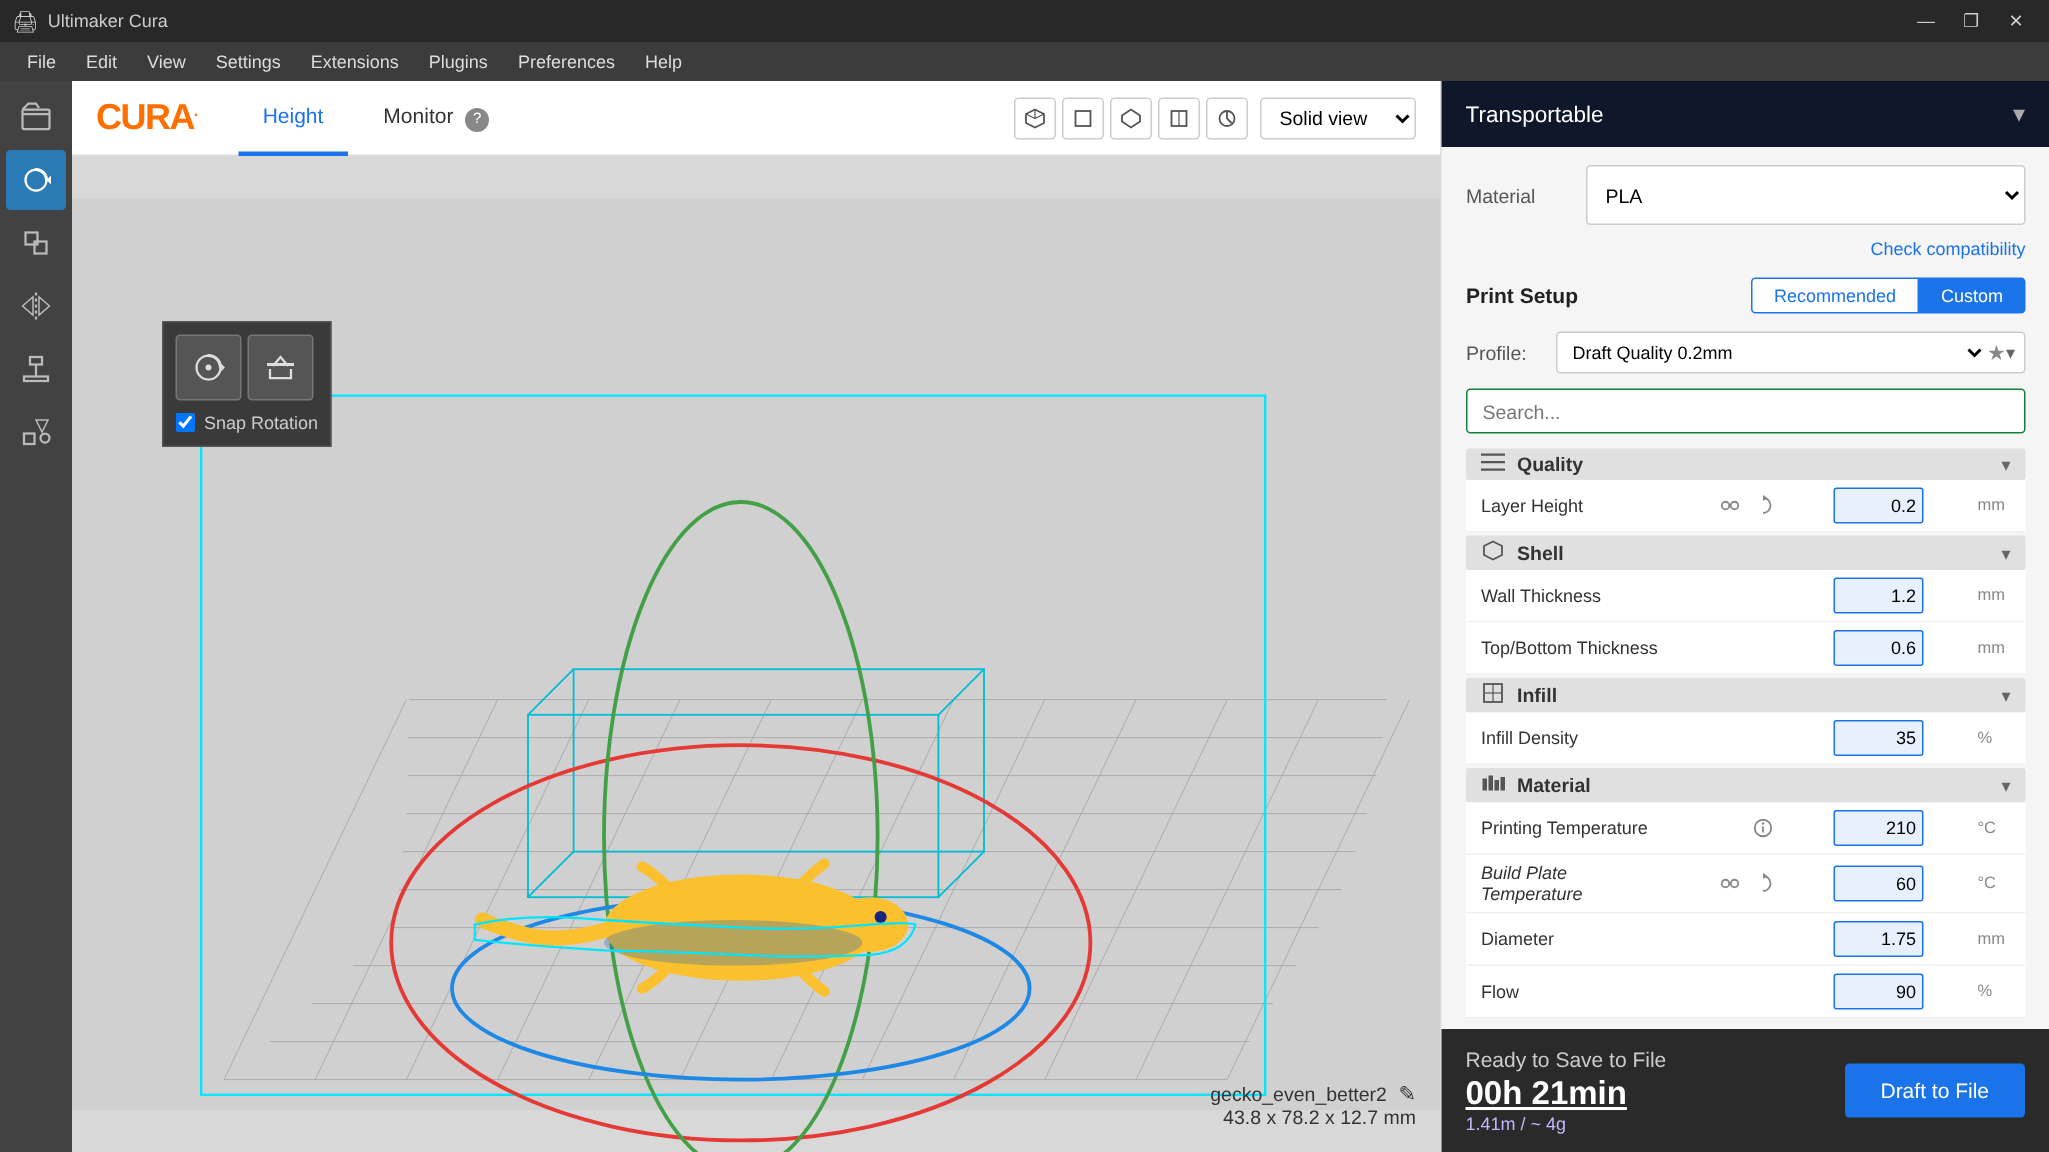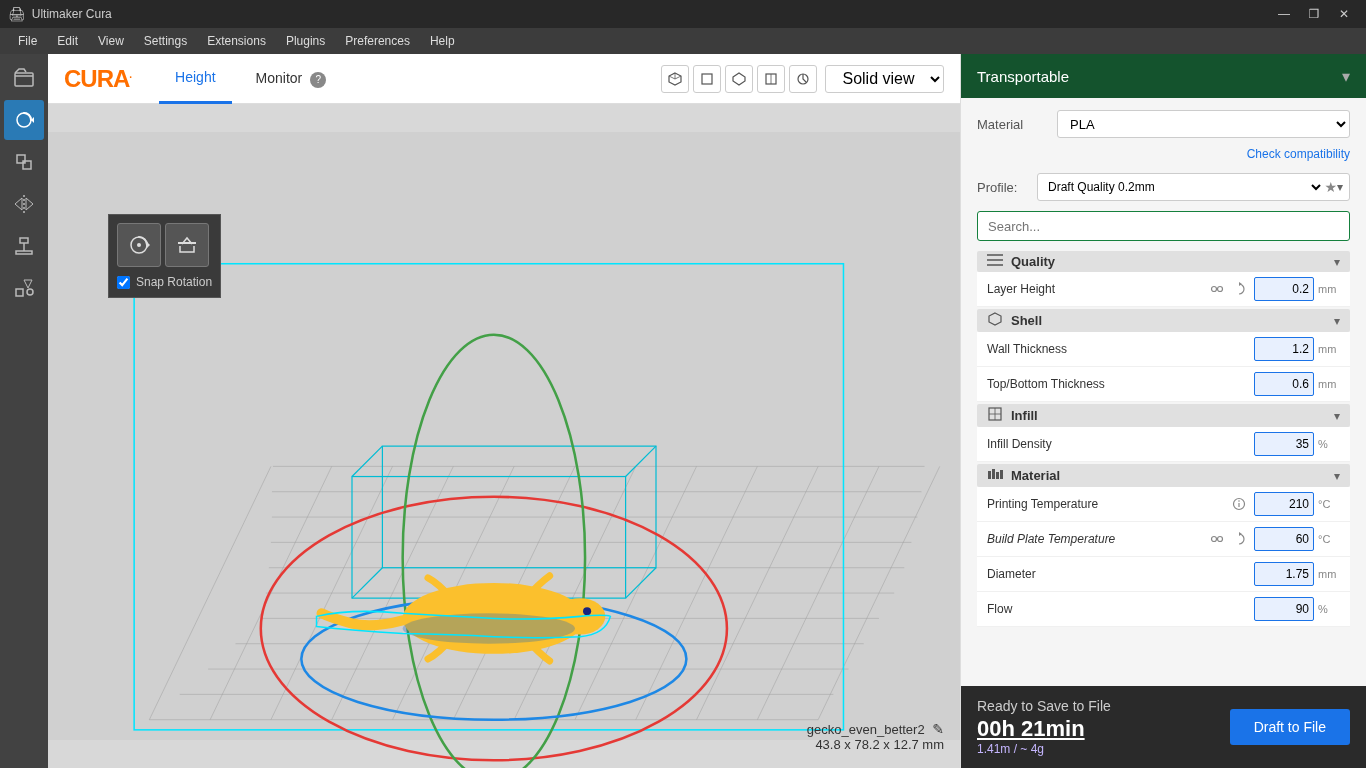--- a/index.html
+++ b/index.html
@@ -127,24 +127,23 @@
       background: none; border: 1px solid #ccc;
       border-radius: 3px; cursor: pointer;
       display: flex; align-items: center; justify-content: center;
       font-size: 14px; color: #555;
     }
     #view-dropdown {
       height: 28px;
       border: 1px solid #ccc;
       border-radius: 3px;
       padding: 0 8px;
-      font-size: 16px;
+      font-size: 13px;
       background: white;
       cursor: pointer;
-      text-align: center;
     }
 
     
     #viewport {
       flex: 1;
       position: relative;
       background: #d8d8d8;
       overflow: hidden;
     }
 
@@ -166,21 +165,21 @@
       width: 44px; height: 44px;
       background: #555;
       border: 1px solid #777;
       border-radius: 3px;
       cursor: pointer;
       display: flex; align-items: center; justify-content: center;
       color: #ddd;
       font-size: 18px;
     }
     .snap-row {
-      display: flex; align-items: flex-end; gap: 6px;
+      display: flex; align-items: flex-start; gap: 6px;
       color: #ccc; font-size: 12px; padding-top: 4px;
     }
     .snap-row input[type=checkbox] { cursor: pointer; }
 
     
     .scene-svg {
       width: 100%;
       height: 100%;
     }
 
@@ -198,21 +197,21 @@
 
     
     #right-panel {
       width: 406px;
       background: #f5f5f5;
       display: flex;
       flex-direction: column;
       border-left: 1px solid #ddd;
     }
     #panel-header {
-      background: #14532d;
+      background: #0f172a;
       color: white;
       height: 44px;
       display: flex;
       align-items: center;
       padding: 0 16px;
       font-size: 15px;
       font-weight: 500;
       text-align: right;
     }
     #panel-header .chevron-down { margin-left: auto; cursor: pointer; font-size: 16px; color: #aaa; }
@@ -223,21 +222,21 @@
       padding: 12px 16px;
     }
     #panel-body::-webkit-scrollbar { width: 6px; }
     #panel-body::-webkit-scrollbar-thumb { background: #bbb; border-radius: 3px; }
 
     .material-row {
       display: flex; align-items: center; margin-bottom: 8px;
     }
     .material-label { color: #555; font-size: 13px; width: 80px; }
     .material-dropdown {
-      flex: 1; height: 28px;
+      flex: 1; height: 40px;
       border: 1px solid #ccc;
       border-radius: 3px; padding: 0 8px;
       background: white; font-size: 13px; cursor: pointer;
     }
 
     .check-compat {
       text-align: right;
       color: #1a73e8;
       font-size: 12px;
       cursor: pointer;
@@ -291,20 +290,21 @@
     }
     .section-icon { font-size: 14px; margin-right: 8px; color: #555; }
     .section-title { font-size: 13px; font-weight: 600; color: #333; flex: 1; }
     .section-chevron { font-size: 12px; color: #666; }
 
     .setting-row {
       display: flex; align-items: center;
       padding: 5px 10px;
       background: white;
       border-bottom: 1px solid #f0f0f0;
+      gap: 32px;
     }
     .setting-name { flex: 1; font-size: 12px; color: #333; }
     .setting-icons { display: flex; gap: 4px; margin-right: 6px; }
     .setting-icon-btn {
       width: 18px; height: 18px;
       background: none; border: none;
       color: #888; cursor: pointer; font-size: 12px;
       display: flex; align-items: center; justify-content: center;
     }
     .setting-input {
@@ -618,20 +618,27 @@
           <option>Nylon</option>
         </select>
       </div>
 
       
       <div style="text-align:right; margin-bottom:12px;">
         <a class="check-compat">Check compatibility</a>
       </div>
 
       
+      <div class="print-setup-header">
+        <span class="print-setup-label">Print Setup</span>
+        <div class="setup-tabs">
+          <button class="setup-tab">Recommended</button>
+          <button class="setup-tab active">Custom</button>
+        </div>
+      </div>
 
       
       <div class="profile-row">
         <span class="profile-label">Profile:</span>
         <div class="profile-select-wrapper">
           <select style="flex:1; border:none; background:none; font-size:12px; outline:none; cursor:pointer;">
             <option>Draft Quality  0.2mm</option>
             <option>Normal Quality  0.15mm</option>
             <option>High Quality  0.1mm</option>
           </select>

